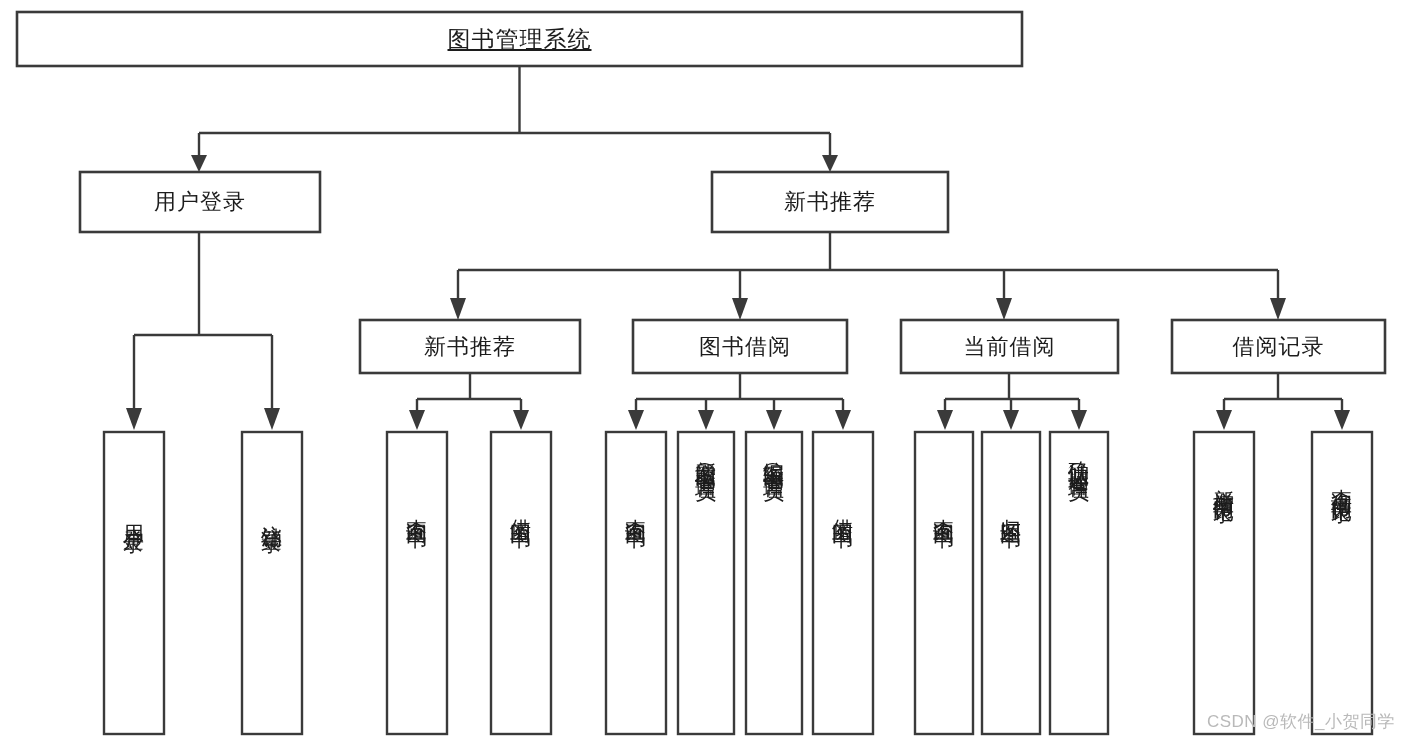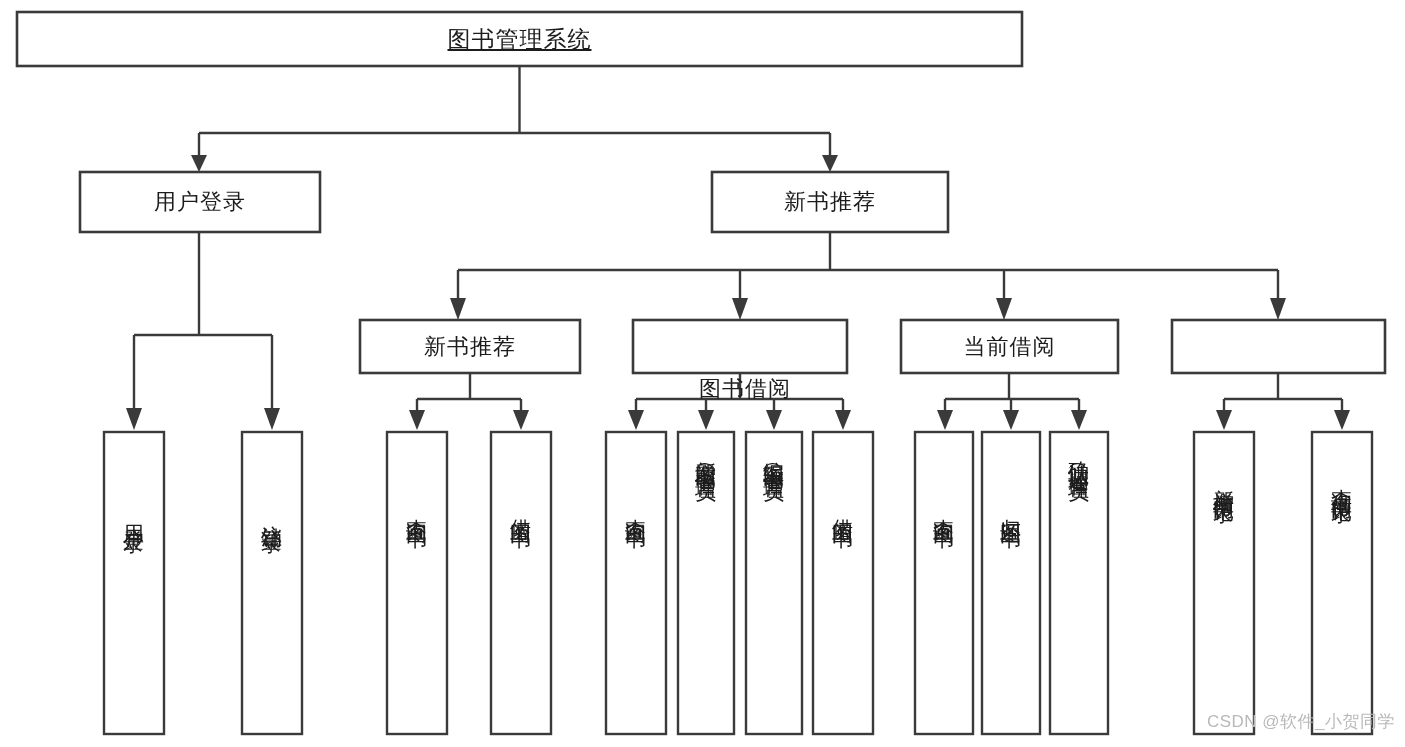--- a/index.html
+++ b/index.html
@@ -214,26 +214,29 @@
   <div class="htext-wrap" style="left:80px; top:172px; width:240px; height:60px;">
     <span class="htext">用户登录</span>
   </div>
   <div class="htext-wrap" style="left:712px; top:172px; width:236px; height:60px;">
     <span class="htext">新书推荐</span>
   </div>
 
   <div class="htext-wrap" style="left:360px; top:320px; width:220px; height:53px;">
     <span class="htext">新书推荐</span>
   </div>
-  <div class="htext-wrap" style="left:633px; top:320px; width:224px; height:53px;margin-top:42px;">
+  <div class="htext-wrap" style="left:633px; top:320px; width:224px; height:53px;">
     <span class="htext">图书借阅</span>
   </div>
   <div class="htext-wrap" style="left:901px; top:320px; width:217px; height:53px;border-radius:23px;">
     <span class="htext">当前借阅</span>
   </div>
+  <div class="htext-wrap" style="left:1172px; top:320px; width:213px; height:53px;">
+    <span class="htext">借阅记录</span>
+  </div>
 
   <div class="vtext-wrap" style="left:104px; top:432px; width:60px; height:302px; padding-top:76px;">
     <span class="vtext">用户登录</span>
   </div>
   <div class="vtext-wrap" style="left:242px; top:432px; width:60px; height:302px; padding-top:76px;">
     <span class="vtext">注销登录</span>
   </div>
 
   <div class="vtext-wrap" style="left:387px; top:432px; width:60px; height:302px; padding-top:70px;">
     <span class="vtext">查询图书</span>

